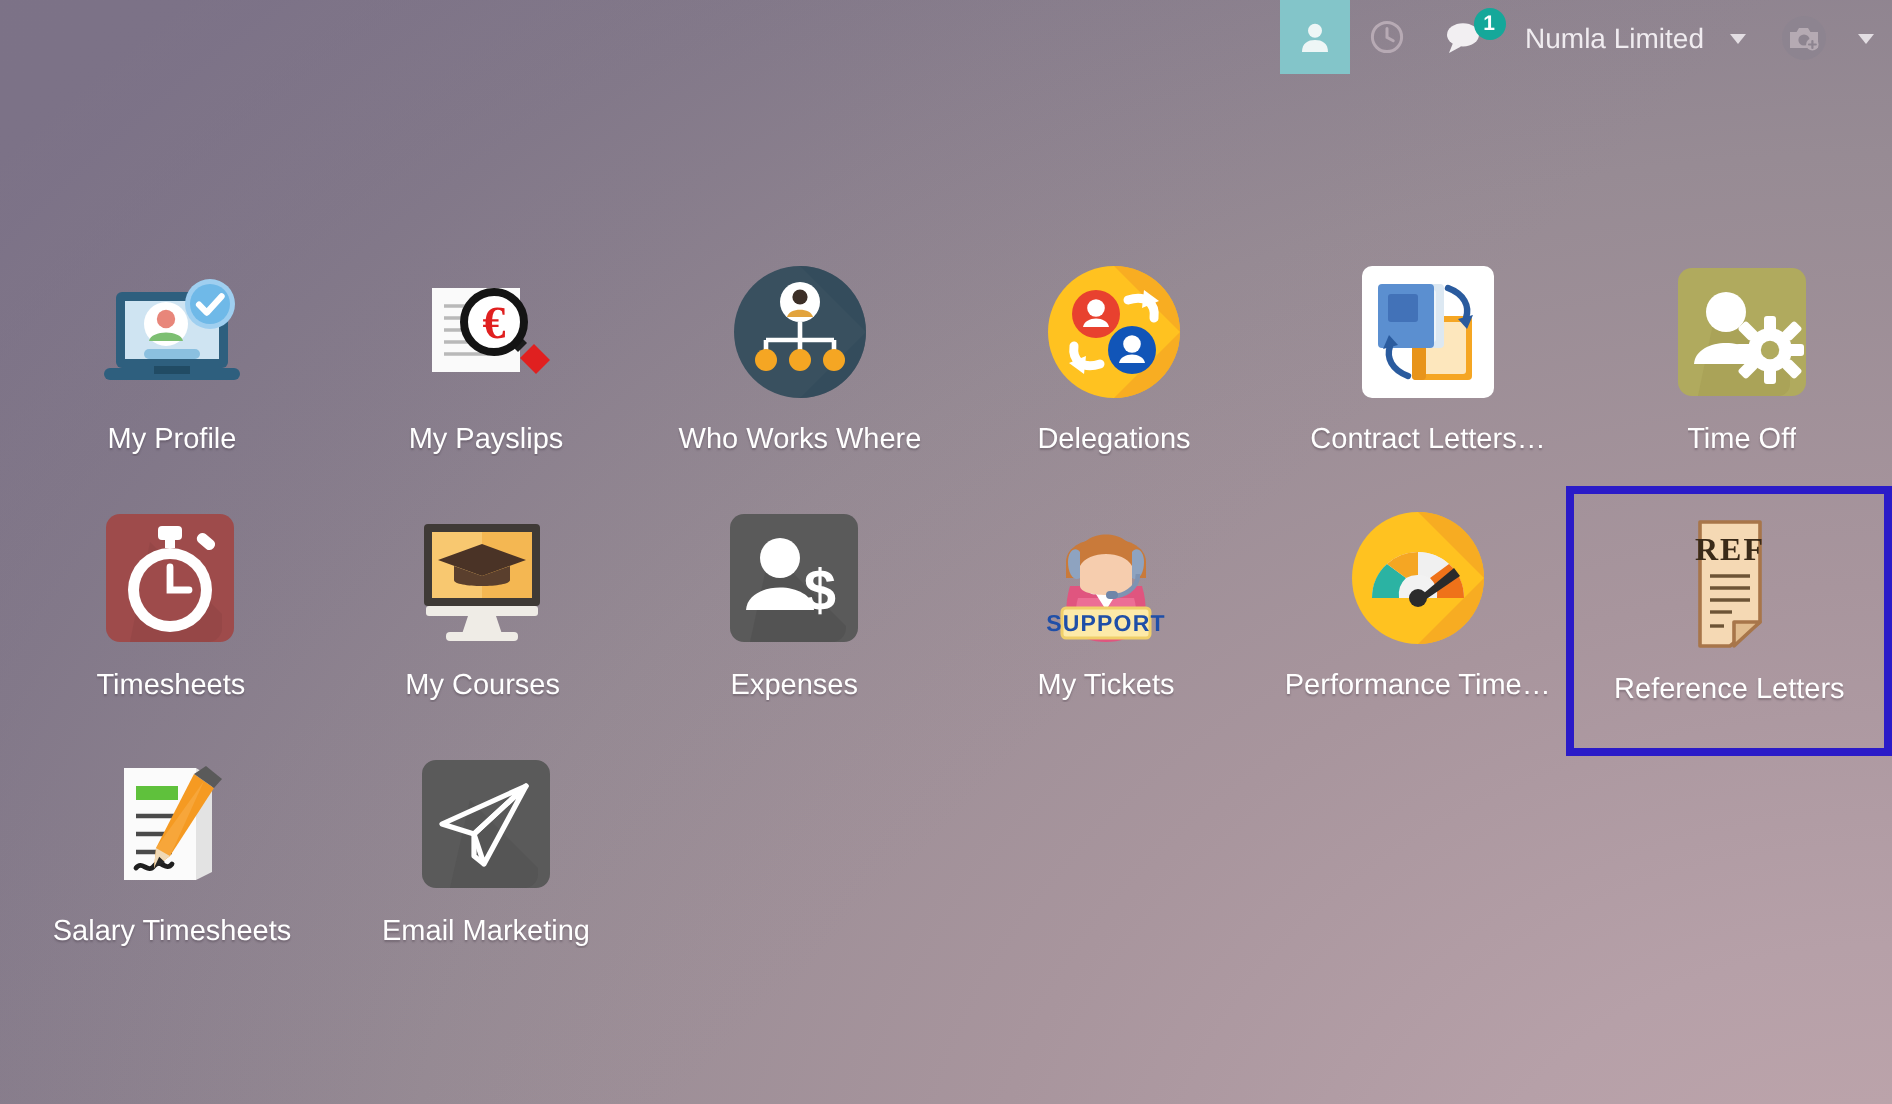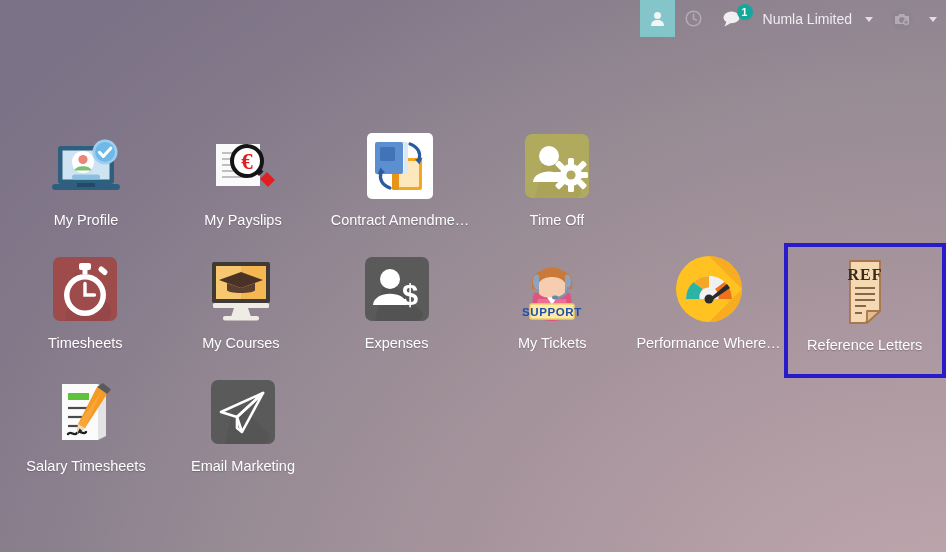--- a/index.html
+++ b/index.html
@@ -242,40 +242,75 @@
             </g>
             <path d="M53 49 L60 42 L68 50 L61 57 Z" fill="#e02020"></path>
             <path d="M46 40 L52 46 L56.5 41.5 L50.5 35.5 Z" fill="#1c1c1c"></path>
             <circle cx="40" cy="31" r="15" fill="#ffffff" stroke="#141414" stroke-width="4"></circle>
             <text x="40" y="39" font-family="'Liberation Serif',serif" font-size="23" font-weight="bold" fill="#e02020" text-anchor="middle">€</text>
           </svg>
         </div>
         <div class="app-label">My Payslips</div>
       </div>
 
-
+      <div class="app-cell">
+        <div class="app-icon">
+          <svg width="72" height="72" viewBox="0 0 72 72">
+            <circle cx="36" cy="36" r="33" fill="#39505f"></circle>
+            <path d="M36 3 A33 33 0 0 1 36 69 L69 36 Z" fill="#32485a" opacity="0.55"></path>
+            <circle cx="36" cy="21" r="10" fill="#ffffff"></circle>
+            <circle cx="36" cy="18.5" r="3.8" fill="#3c2f27"></circle>
+            <path d="M29.5 28.5 C30.5 23.6 41.5 23.6 42.5 28.5 Z" fill="#e2a33c"></path>
+            <path d="M36 31 L36 40 M19 40 L53 40 M19 40 L19 46 M36 40 L36 46 M53 40 L53 46" stroke="#ffffff" stroke-width="2.3" fill="none"></path>
+            <circle cx="19" cy="50" r="5.5" fill="#f5a623"></circle>
+            <circle cx="36" cy="50" r="5.5" fill="#f5a623"></circle>
+            <circle cx="53" cy="50" r="5.5" fill="#f5a623"></circle>
+          </svg>
+        </div>
+        <div class="app-label">Who Works Where</div>
+      </div>
+
+      <div class="app-cell">
+        <div class="app-icon">
+          <svg width="72" height="72" viewBox="0 0 72 72">
+            <circle cx="36" cy="36" r="33" fill="#ffc220"></circle>
+            <path d="M36 3 A33 33 0 0 1 36 69 L69 36 Z" fill="#f5a623" opacity="0.75"></path>
+            <circle cx="27" cy="27" r="12" fill="#e8412f"></circle>
+            <circle cx="27" cy="24" r="4.4" fill="#ffffff"></circle>
+            <path d="M20.5 33.5 C21.5 27.8 32.5 27.8 33.5 33.5 Z" fill="#ffffff"></path>
+            <circle cx="45" cy="45" r="12" fill="#1155b8"></circle>
+            <circle cx="45" cy="42" r="4.4" fill="#ffffff"></circle>
+            <path d="M38.5 51.5 C39.5 45.8 50.5 45.8 51.5 51.5 Z" fill="#ffffff"></path>
+            <path d="M43 20 C52 17 57 22 56 29" fill="none" stroke="#ffffff" stroke-width="4.5" stroke-linecap="round"></path>
+            <path d="M51 15 L58.5 20.5 L50 24 Z" fill="#ffffff"></path>
+            <path d="M29 52 C20 55 15 50 16 43" fill="none" stroke="#ffffff" stroke-width="4.5" stroke-linecap="round"></path>
+            <path d="M21 57 L13.5 51.5 L22 48 Z" fill="#ffffff"></path>
+          </svg>
+        </div>
+        <div class="app-label">Delegations</div>
+      </div>
 
       <div class="app-cell">
         <div class="app-icon">
           <svg width="72" height="72" viewBox="0 0 72 72">
             <rect x="3" y="3" width="66" height="66" rx="5" fill="#ffffff"></rect>
             <rect x="28" y="28" width="30" height="32" rx="2" fill="#f5a623"></rect>
             <rect x="33" y="31" width="22" height="26" rx="1.5" fill="#fde7bd"></rect>
             <rect x="28" y="28" width="7" height="32" rx="2" fill="#e8941a"></rect>
             <rect x="14" y="12" width="30" height="32" rx="2" fill="#dce8f2"></rect>
             <rect x="18" y="15" width="22" height="26" rx="1.5" fill="#eef4f9"></rect>
             <rect x="11" y="12" width="28" height="32" rx="2" fill="#5b8fd0"></rect>
             <rect x="16" y="17" width="15" height="14" rx="1.5" fill="#4272b8"></rect>
             <path d="M46 14 C54 17 57 23 55 29" fill="none" stroke="#2a5b9e" stroke-width="3.2" stroke-linecap="round"></path>
             <path d="M51 29.5 L58.5 27.5 L55.5 34.5 Z" fill="#2a5b9e"></path>
             <path d="M26 58 C18 55 15 49 17 43" fill="none" stroke="#2a5b9e" stroke-width="3.2" stroke-linecap="round"></path>
             <path d="M21 42.5 L13.5 44.5 L16.5 37.5 Z" fill="#2a5b9e"></path>
           </svg>
         </div>
-        <div class="app-label">Contract Amendme…</div>
+        <div class="app-label">Contract Letters…</div>
       </div>
 
       <div class="app-cell">
         <div class="app-icon">
           <svg width="72" height="72" viewBox="0 0 72 72">
             <rect x="4" y="4" width="64" height="64" rx="7" fill="#b0aa5e"></rect>
             <path d="M24 20 L60 56 L60 62 A6 6 0 0 1 54 68 L14 68 Z" fill="#a39c52" opacity="0.5"></path>
             <circle cx="28" cy="26" r="10" fill="#ffffff"></circle>
             <path d="M12 52 C13 38 43 38 44 52 Z" fill="#ffffff"></path>
             <g fill="#ffffff">
@@ -374,21 +409,21 @@
             <path d="M36 3 A33 33 0 0 1 36 69 L69 36 Z" fill="#f5a623" opacity="0.8"></path>
             <path d="M13 46 A23 23 0 0 1 59 46 Z" fill="#f2f2f2"></path>
             <path d="M13 46 A23 23 0 0 1 20.5 29 L30 36 A11.5 11.5 0 0 0 26.5 46 Z" fill="#2bb3a3"></path>
             <path d="M20.5 29 A23 23 0 0 1 36 23 L36 34.5 A11.5 11.5 0 0 0 30 36 Z" fill="#f5a623"></path>
             <path d="M36 23 A23 23 0 0 1 51.5 29 L42 36 A11.5 11.5 0 0 0 36 34.5 Z" fill="#f0f0f0"></path>
             <path d="M51.5 29 A23 23 0 0 1 59 46 L45.5 46 A11.5 11.5 0 0 0 42 36 Z" fill="#ef7219"></path>
             <path d="M36 46 L54 31 L57 35 L38 48 Z" fill="#2b2b2b"></path>
             <circle cx="36" cy="46" r="4.5" fill="#2b2b2b"></circle>
           </svg>
         </div>
-        <div class="app-label">Performance Where…</div>
+        <div class="app-label">Performance Time…</div>
       </div>
 
       <div class="app-cell highlight">
         <div class="app-icon">
           <svg width="72" height="72" viewBox="0 0 72 72">
             <path d="M21 6 L51 6 L51 56 L36 68 L21 68 Z" fill="#f5d9b4" stroke="#a8764a" stroke-width="1.8" stroke-linejoin="round"></path>
             <path d="M51 56 L38 56 L38 68 Z" fill="#e2bd8f" stroke="#a8764a" stroke-width="1.8" stroke-linejoin="round"></path>
             <text x="36" y="25" font-family="'Liberation Serif',serif" font-size="16" font-weight="bold" fill="#3a2a18" text-anchor="middle" letter-spacing="1">REF</text>
             <g stroke="#6d5436" stroke-width="1.7">
               <line x1="26" y1="33" x2="46" y2="33"></line>

